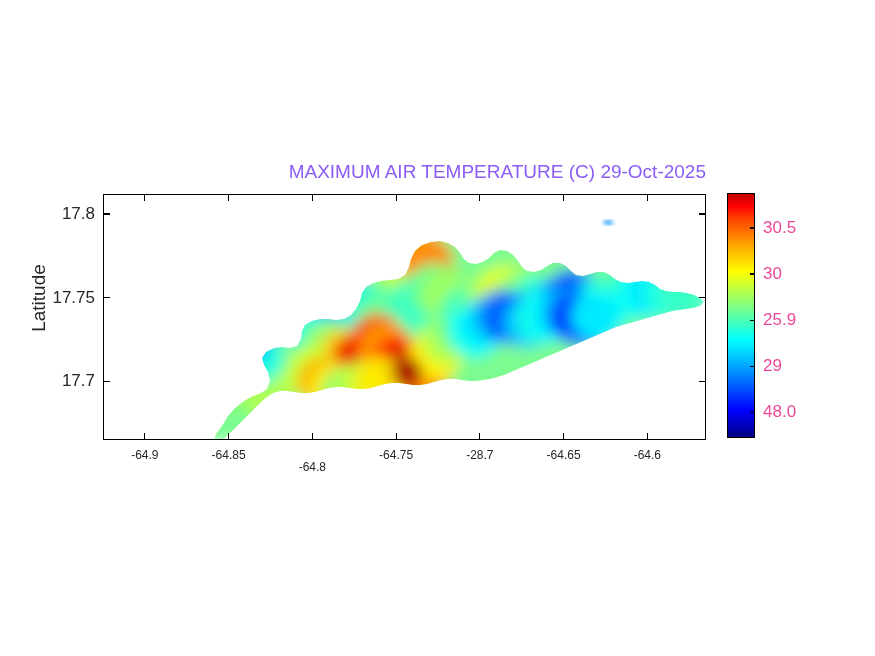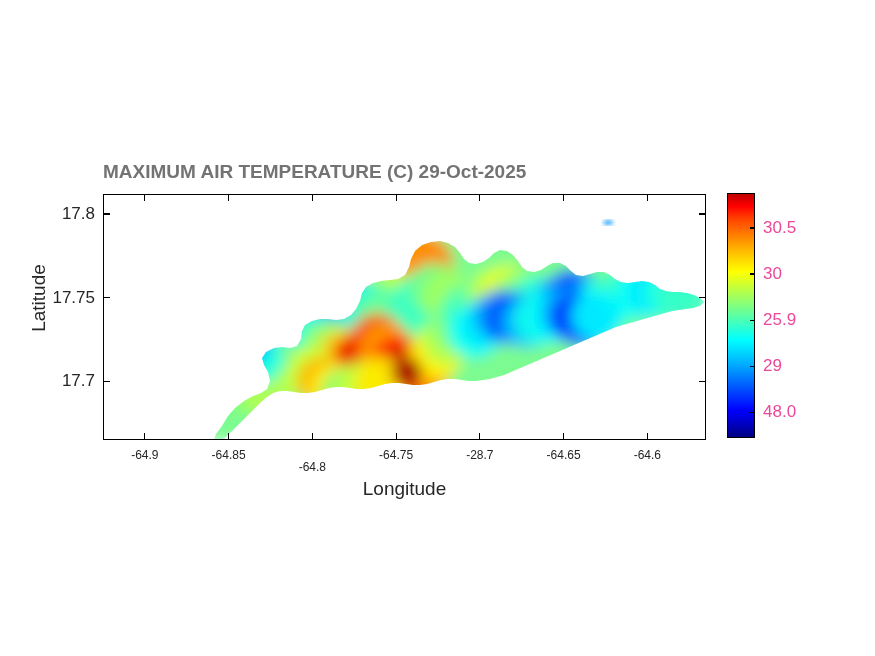--- a/index.html
+++ b/index.html
@@ -19,25 +19,25 @@
     width: 875px;
     height: 656px;
     background: #ffffff;
   }
   
   #plot-title {
     position: absolute;
     left: 103px;
     top: 161px;
     width: 603px;
-    text-align: left;
+    text-align: right;
     font-family: "Liberation Sans", sans-serif;
     font-size: 19px;
-    font-weight: bold;
-    color: #737373;
+    font-weight: normal;
+    color: #8b5cf6;
     letter-spacing: 0px;
     white-space: nowrap;
   }
   
   #axes-box {
     position: absolute;
     left: 103px;
     top: 194px;
     width: 603px;
     height: 246px;
@@ -333,21 +333,20 @@
       <div class="xticklabel" style="left: 479.875px; top: 448px;">-28.7</div>
       <div class="xticklabel" style="left: 563.625px; top: 448px;">-64.65</div>
       <div class="xticklabel" style="left: 647.375px; top: 448px;">-64.6</div>
     </div>
   <div id="ytick-labels">
       <div class="yticklabel" style="top: 381.429px; left: 7px; width: 88px;">17.7</div>
       <div class="yticklabel" style="top: 297.755px; left: 7px; width: 88px;">17.75</div>
       <div class="yticklabel" style="top: 214.082px; left: 7px; width: 88px;">17.8</div>
     </div>
 
-  <div id="xlabel">Longitude</div>
   <div id="ylabel">Latitude</div>
 
   <div id="colorbar"></div>
   <div id="colorbar-ticks">
       <div class="cbtick" style="position: absolute; top: 411.611px; left: 750px;"></div>
       <div class="cbtick" style="position: absolute; top: 365.558px; left: 750px;"></div>
       <div class="cbtick" style="position: absolute; top: 319.505px; left: 750px;"></div>
       <div class="cbtick" style="position: absolute; top: 273.453px; left: 750px;"></div>
       <div class="cbtick" style="position: absolute; top: 227.4px; left: 750px;"></div>
     </div>

